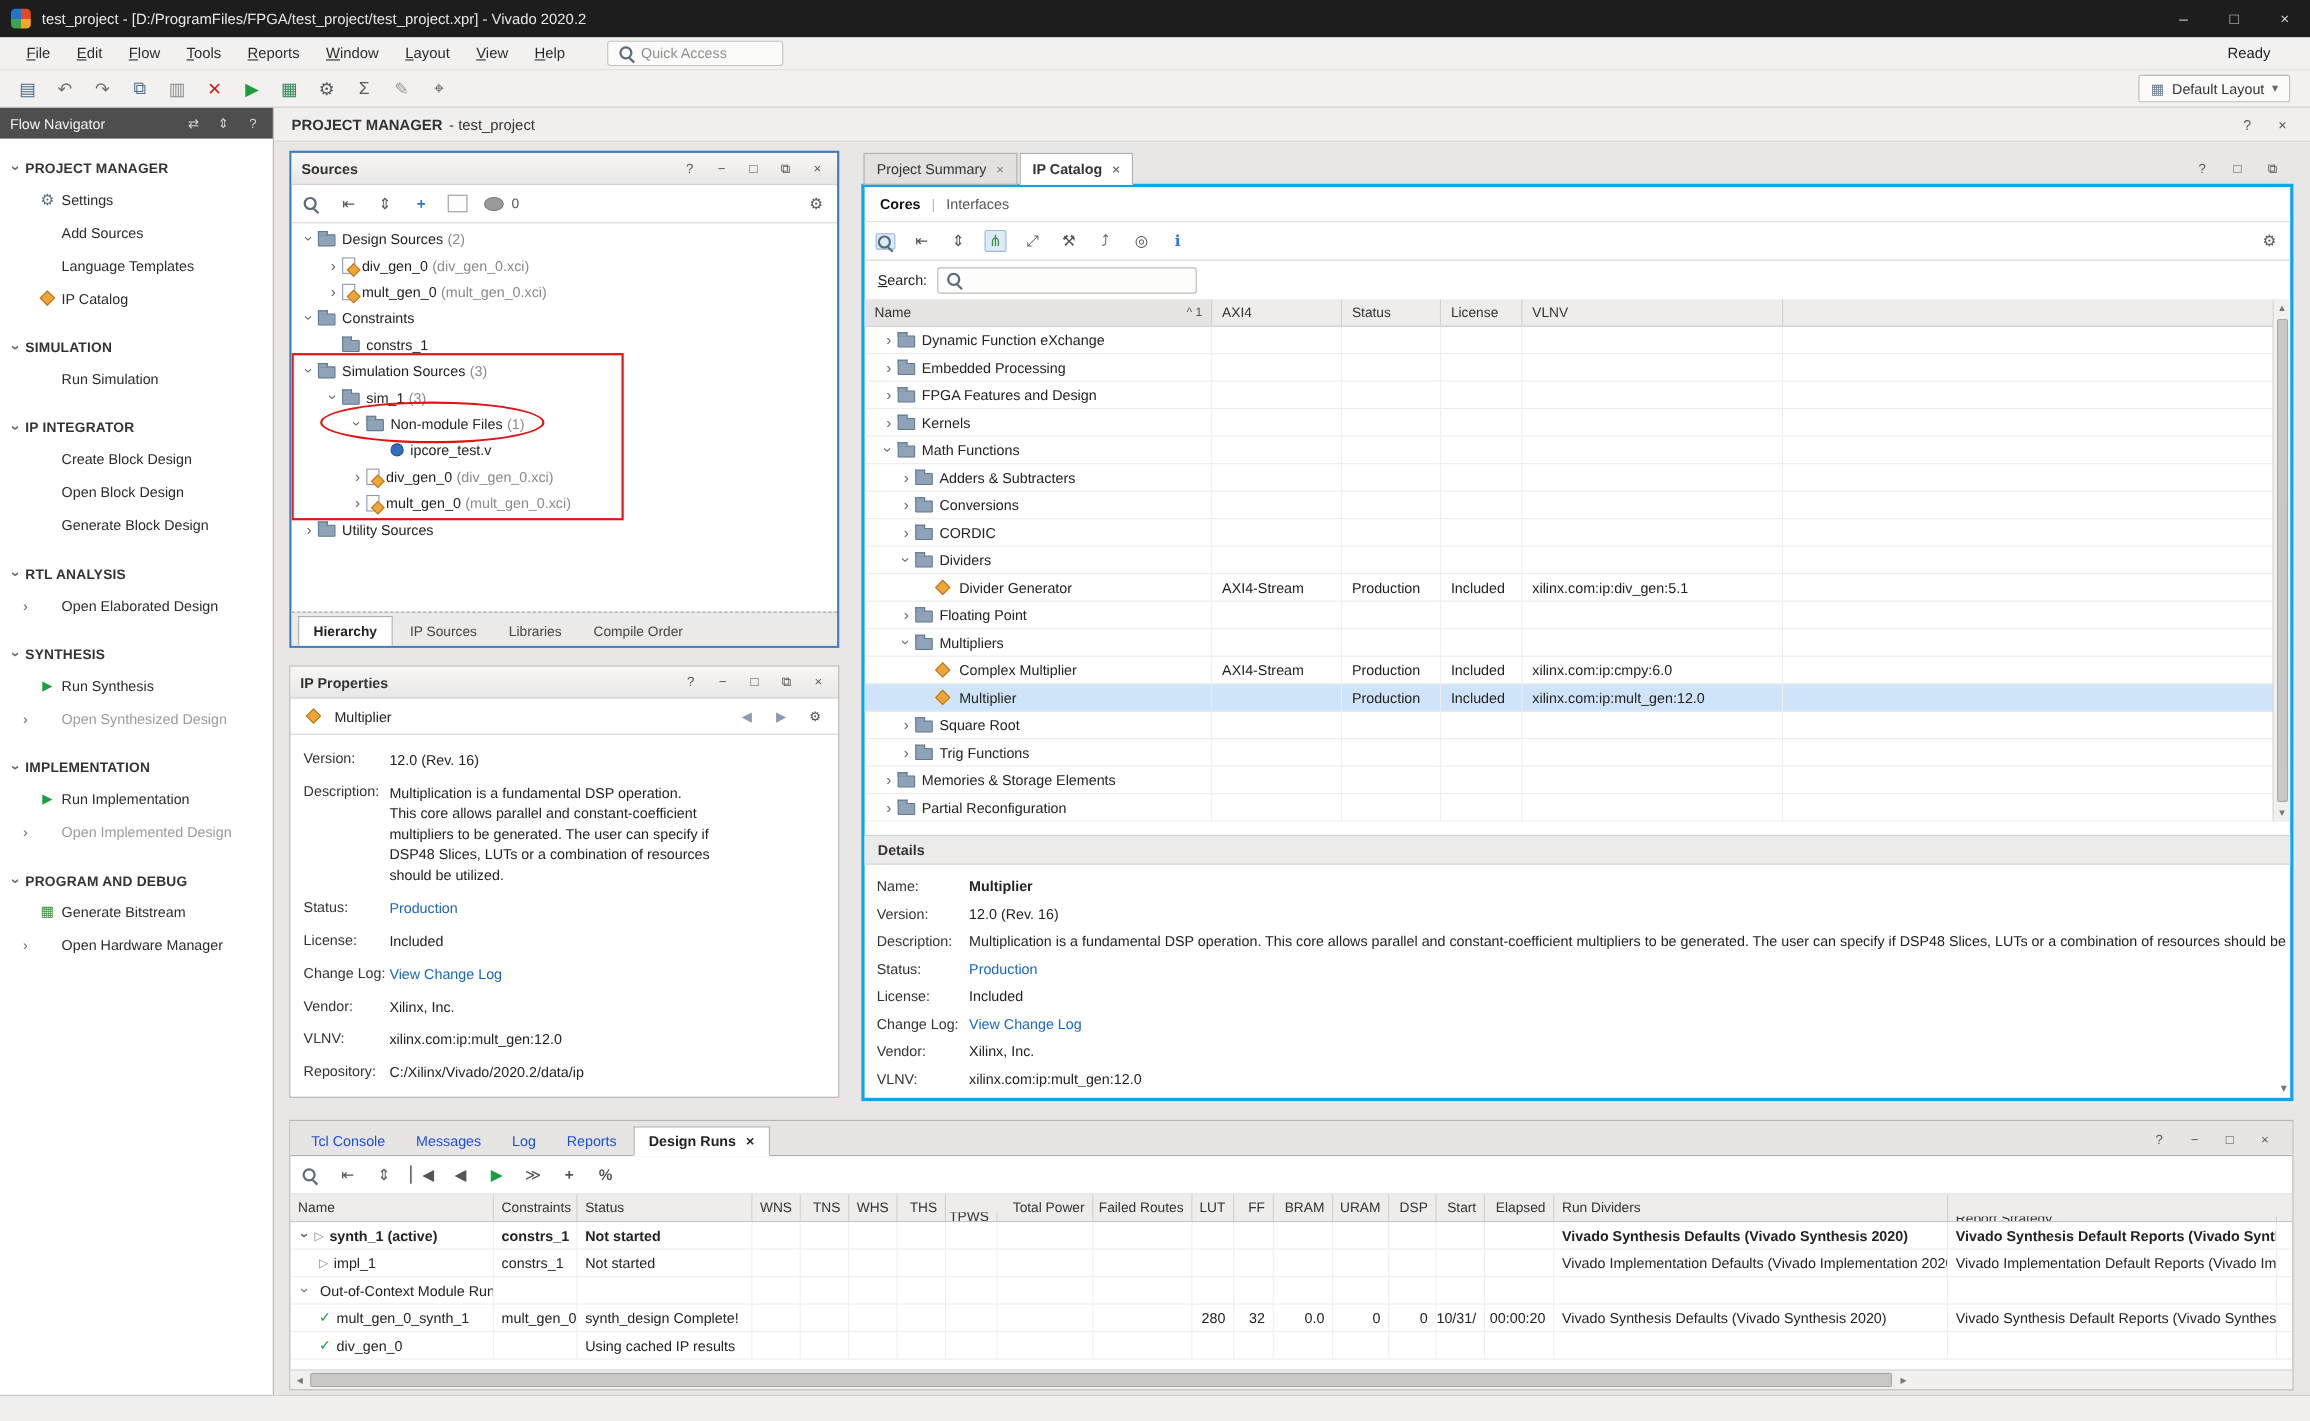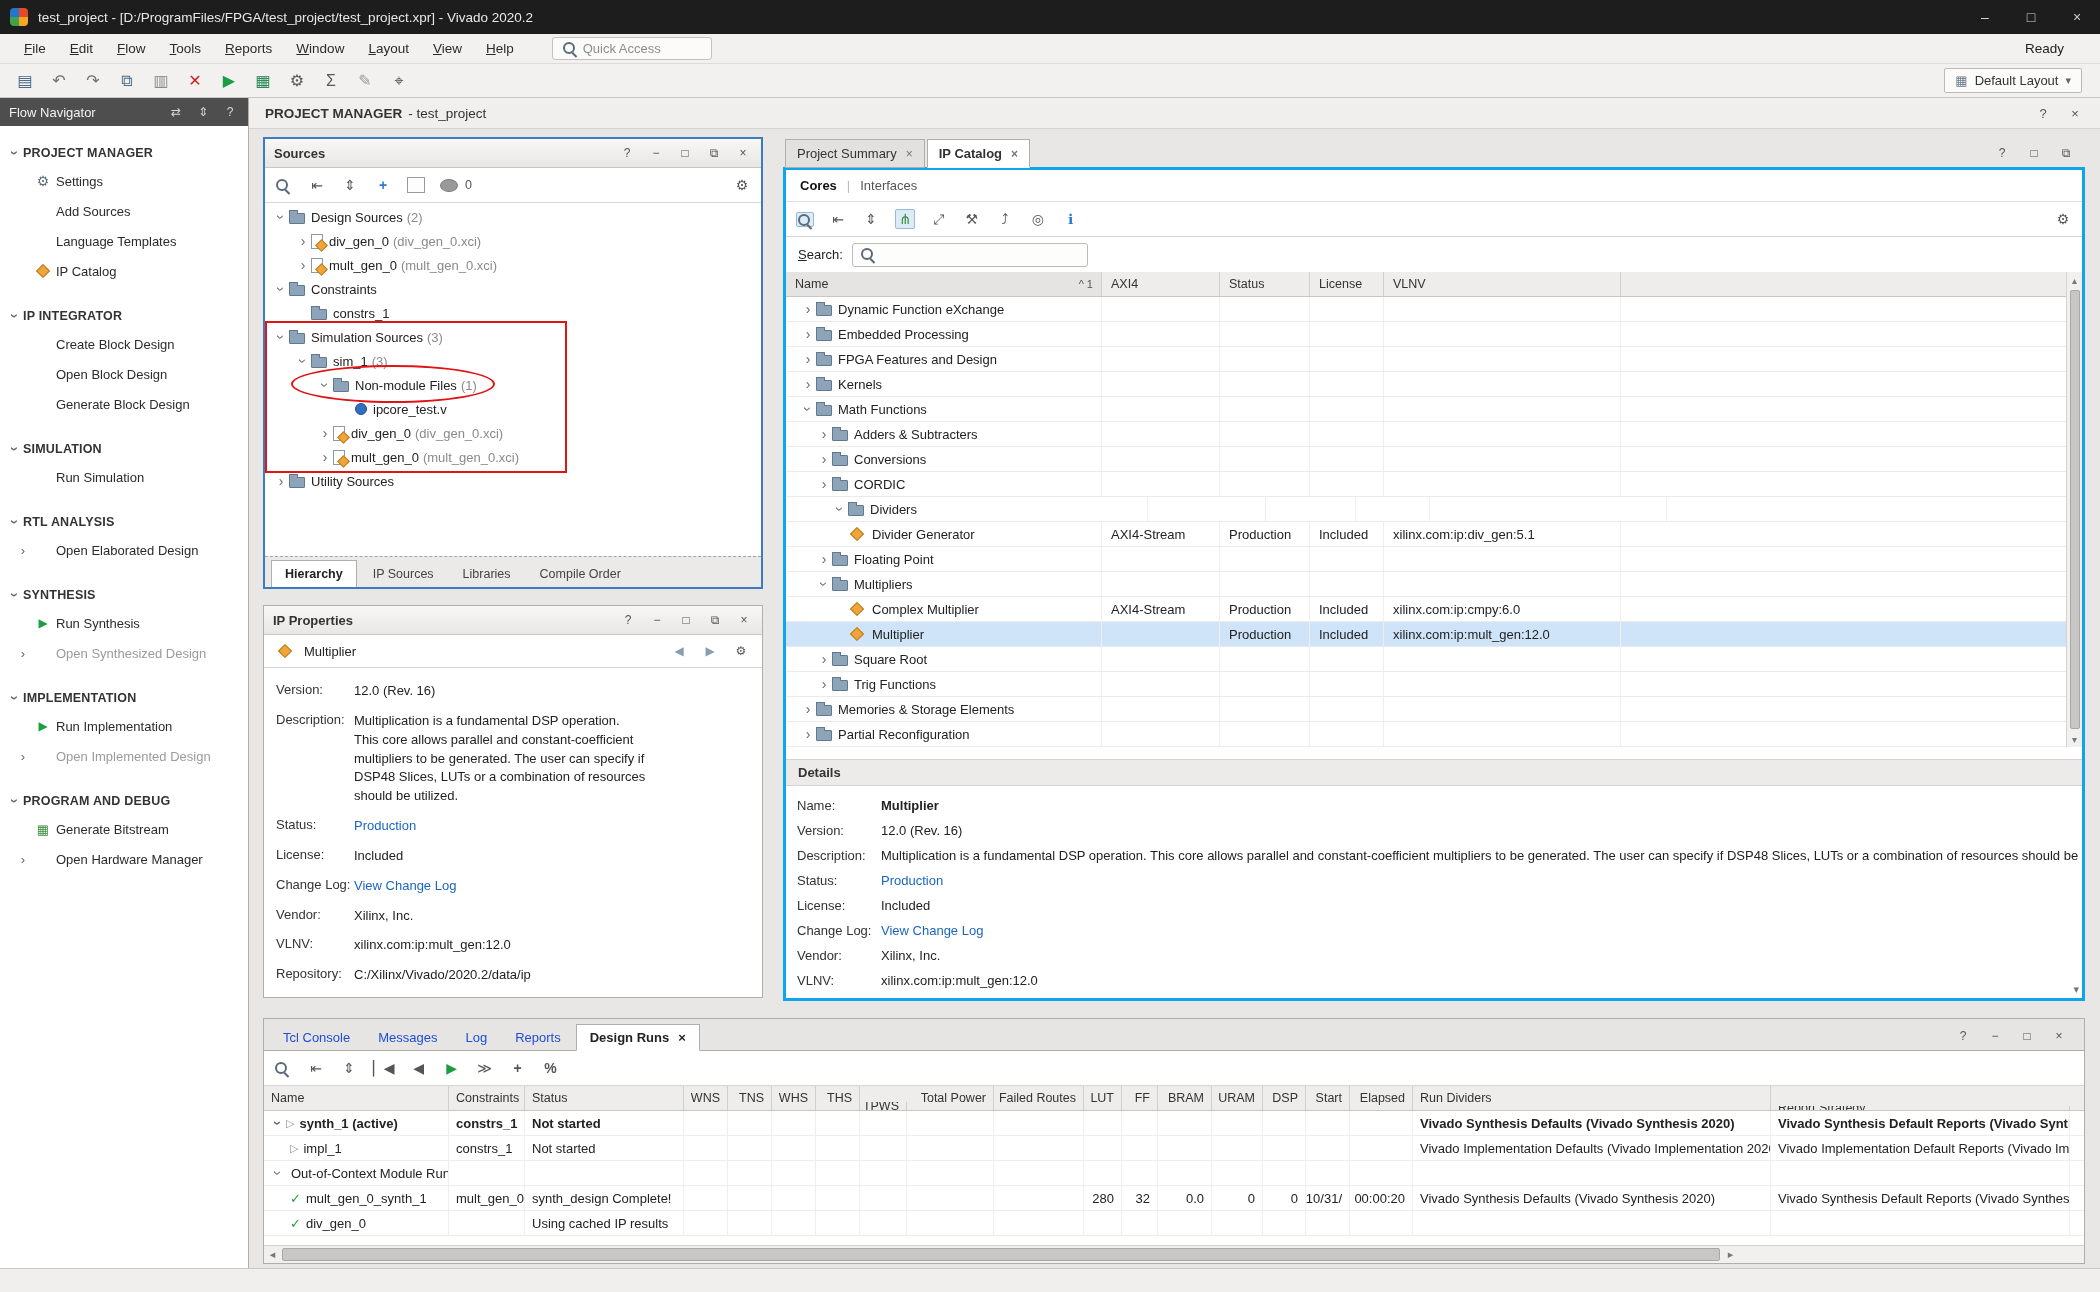--- a/index.html
+++ b/index.html
@@ -262,47 +262,47 @@
               <span class="fn-cbox"></span>
               <span class="fn-ibox">
                 <span class="ic ic-ip"></span>
               </span>
               <span class="fn-label">IP Catalog</span>
             </div>
           </div>
           <div class="fn-section">
             <div class="fn-sec-header">
               <span class="chev open">›</span>
+              <span>SIMULATION</span>
+            </div>
+            <div class="fn-item">
+              <span class="fn-cbox"></span>
+              <span class="fn-ibox"></span>
+              <span class="fn-label">Run Simulation</span>
+            </div>
+          </div>
+          <div class="fn-section">
+            <div class="fn-sec-header">
+              <span class="chev open">›</span>
               <span>IP INTEGRATOR</span>
             </div>
             <div class="fn-item">
               <span class="fn-cbox"></span>
               <span class="fn-ibox"></span>
               <span class="fn-label">Create Block Design</span>
             </div>
             <div class="fn-item">
               <span class="fn-cbox"></span>
               <span class="fn-ibox"></span>
               <span class="fn-label">Open Block Design</span>
             </div>
             <div class="fn-item">
               <span class="fn-cbox"></span>
               <span class="fn-ibox"></span>
               <span class="fn-label">Generate Block Design</span>
-            </div>
-          </div>
-          <div class="fn-section">
-            <div class="fn-sec-header">
-              <span class="chev open">›</span>
-              <span>SIMULATION</span>
-            </div>
-            <div class="fn-item">
-              <span class="fn-cbox"></span>
-              <span class="fn-ibox"></span>
-              <span class="fn-label">Run Simulation</span>
             </div>
           </div>
           <div class="fn-section">
             <div class="fn-sec-header">
               <span class="chev open">›</span>
               <span>RTL ANALYSIS</span>
             </div>
             <div class="fn-item">
               <span class="fn-cbox" style="color: rgb(102, 102, 102);">›</span>
               <span class="fn-ibox"></span>
@@ -682,21 +682,21 @@
                       <span class="ic ic-folder"></span>
                       <span class="cat-name-label">CORDIC</span>
                     </div>
                     <div class="cat-cell cw-axi4"></div>
                     <div class="cat-cell cw-status"></div>
                     <div class="cat-cell cw-license"></div>
                     <div class="cat-cell cw-vlnv"></div>
                     <div class="cat-cell cw-fill"></div>
                   </div>
                   <div class="cat-row">
-                    <div class="cat-cell cw-name" style=" margin-left: 46px;">
+                    <div class="cat-cell cw-name" style="padding-left: 30px;">
                       <span class="chev open">›</span>
                       <span class="ic ic-folder"></span>
                       <span class="cat-name-label">Dividers</span>
                     </div>
                     <div class="cat-cell cw-axi4"></div>
                     <div class="cat-cell cw-status"></div>
                     <div class="cat-cell cw-license"></div>
                     <div class="cat-cell cw-vlnv"></div>
                     <div class="cat-cell cw-fill"></div>
                   </div>

